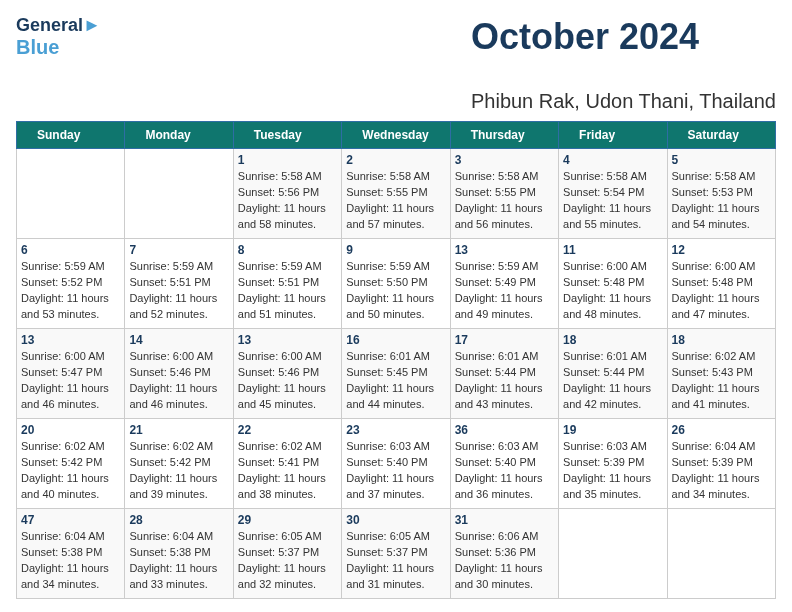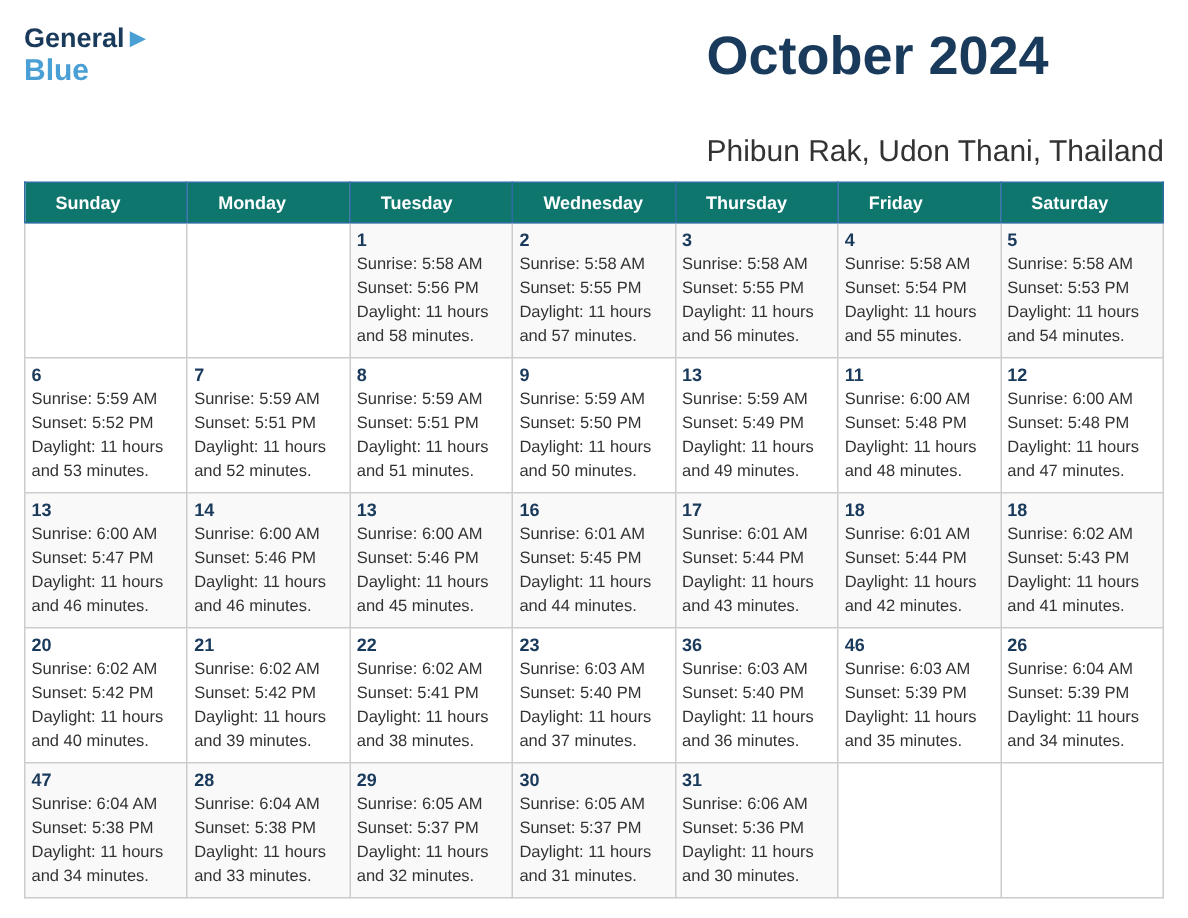--- a/index.html
+++ b/index.html
@@ -217,21 +217,21 @@
         </td>
         <td>
           <span class="day-num">23</span>
           <div class="day-info">Sunrise: 6:03 AM<br>Sunset: 5:40 PM<br>Daylight: 11 hours and 37 minutes.</div>
         </td>
         <td>
           <span class="day-num">36</span>
           <div class="day-info">Sunrise: 6:03 AM<br>Sunset: 5:40 PM<br>Daylight: 11 hours and 36 minutes.</div>
         </td>
         <td>
-          <span class="day-num">46</span>
+          <span class="day-num">19</span>
           <div class="day-info">Sunrise: 6:03 AM<br>Sunset: 5:39 PM<br>Daylight: 11 hours and 35 minutes.</div>
         </td>
         <td>
           <span class="day-num">26</span>
           <div class="day-info">Sunrise: 6:04 AM<br>Sunset: 5:39 PM<br>Daylight: 11 hours and 34 minutes.</div>
         </td>
       </tr>
       <tr>
         <td>
           <span class="day-num">47</span>

